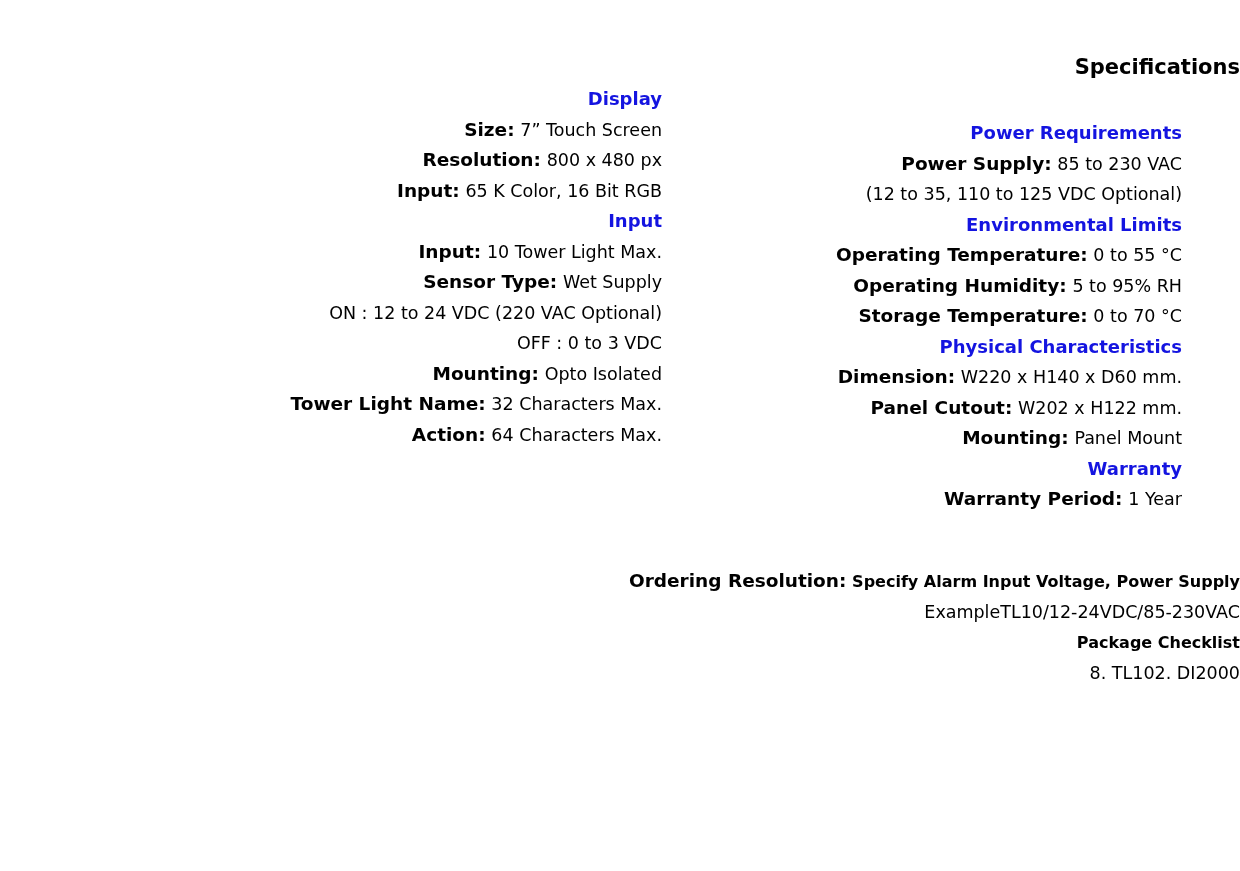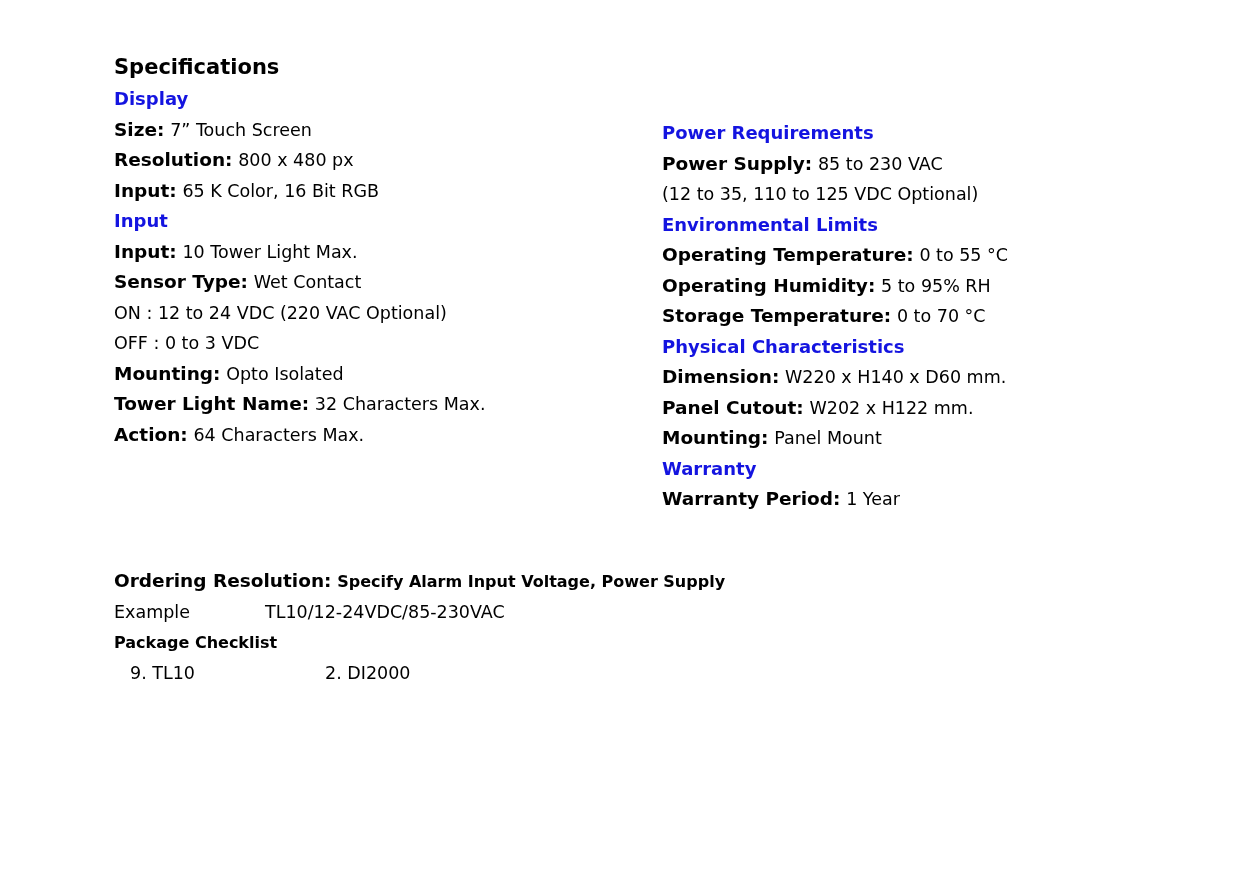--- a/index.html
+++ b/index.html
@@ -14,20 +14,21 @@
     color: #000000;
     position: relative;
     overflow: hidden;
   }
   .page {
     position: relative;
     width: 1240px;
     height: 871px;
     box-sizing: border-box;
     padding: 52px 0 14px 114px;
+    text-align: right;
   }
   .spec-title {
     font-size: 21px;
     font-weight: bold;
     line-height: 30px;
     margin: 0 0 0 0;
     color: #000;
   }
   .columns {
     display: flex;
@@ -143,21 +144,21 @@
 
       <div class="section-head">Input</div>
 
       <div class="line">
         <b>Input:</b>
         <span class="val">10 Tower Light Max.</span>
       </div>
 
       <div class="line">
         <b>Sensor Type:</b>
-        <span class="val">Wet Contact</span>
+        <span class="val">Wet Supply</span>
       </div>
 
       <div class="plain">ON : 12 to 24 VDC (220 VAC Optional)</div>
 
       <div class="plain">OFF : 0 to 3 VDC</div>
 
       <div class="line">
         <b>Mounting:</b>
         <span class="val">Opto Isolated</span>
       </div>
@@ -237,18 +238,18 @@
       <span class="val">Specify Alarm Input Voltage, Power Supply</span>
     </div>
 
     <div class="example-row">
       <span class="example-label">Example</span><span>TL10/12-24VDC/85-230VAC</span>
     </div>
 
     <div class="checklist-head">Package Checklist</div>
 
     <div class="checklist-row">
-      <span class="checklist-item first">9. TL10</span><span class="checklist-item">2. DI2000</span>
+      <span class="checklist-item first">8. TL10</span><span class="checklist-item">2. DI2000</span>
     </div>
 
   </div>
 
 </div>
 
 </body></html>

